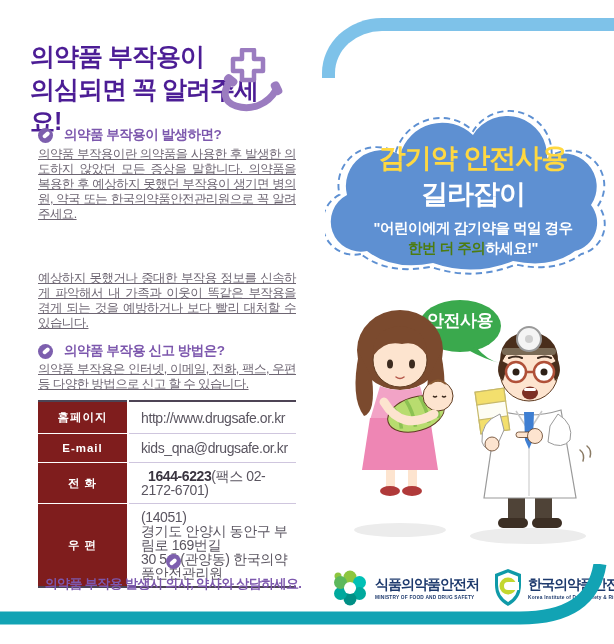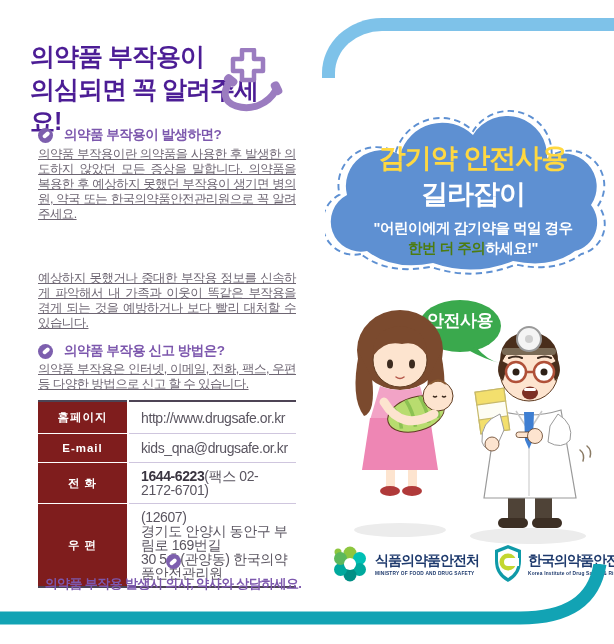--- a/index.html
+++ b/index.html
@@ -20,21 +20,21 @@
     line-height:15px; letter-spacing:-0.6px; text-align:justify;text-decoration:underline; }
 
   .ctable { position:absolute; left:38px; top:400px; width:258px; border-collapse:collapse;
     border-top:2px solid #4d4455; border-bottom:2px solid #4d4455; }
   .ctable td { vertical-align:middle; }
   .ctable .lbl { width:90px; background:#7f1d1d; color:#fff; font-weight:bold; font-size:11.5px;
     text-align:center; letter-spacing:1px; border-bottom:1px solid #fff; border-right:2px solid #fff; padding:8px 2px; }
   .ctable .val { font-size:14px; color:#5a5560; padding:6px 4px 6px 12px; letter-spacing:-0.4px;
     border-bottom:1px solid #cfc6de; line-height:14px; }
   .ctable tr:last-child .lbl, .ctable tr:last-child .val { border-bottom:none; }
-  .val b { color:#3a3540; }
+  .val b { color:#3a3540;margin-left:7px; }
 
   .foot-note { position:absolute; left:38px; top:554px; width:270px; display:flex; align-items:center; gap:6px;
     font-size:13px; font-weight:bold; color:#7c57ad; letter-spacing:-0.6px;flex-direction:column; }
 
   
   .blue-arc { position:absolute; left:322px; top:18px; width:292px; height:60px;
     border-top:13px solid #7ec2e9; border-left:13px solid #7ec2e9; border-top-left-radius:60px 55px; }
   .cloud-svg { position:absolute; left:325px; top:103px; }
   .cloud-t1 { position:absolute; left:330px; top:140px; width:286px; text-align:center;
     font-size:27px; font-weight:bold; color:#ffd840; letter-spacing:-1px; }
@@ -45,21 +45,21 @@
   .cloud-q2 { position:absolute; left:330px; top:239px; width:286px; text-align:center;
     font-size:14.5px; font-weight:bold; color:#ffffff; letter-spacing:-0.5px; }
   .cloud-q2 .yel { color:#4d7c0f; }
 
   .bubble { position:absolute; left:418px; top:299px; width:94px; height:70px; }
   .bubble .txt { position:absolute; left:0; top:10px; width:84px; text-align:center;
     font-size:17px; font-weight:bold; color:#fff; letter-spacing:-0.5px; }
 
   .illu { position:absolute; left:332px; top:298px; }
 
-  .logos { position:absolute; left:330px; top:544px; width:284px; display:flex; gap:14px; }
+  .logos { position:absolute; left:330px; top:568px; width:284px; display:flex; gap:14px; }
   .logo { display:flex; align-items:center; gap:5px; }
   .logo .tx { display:flex; flex-direction:column; }
   .logo .kr { font-size:14px; font-weight:bold; color:#1e3a6d; letter-spacing:-1px; white-space:nowrap; }
   .logo .en { font-size:4.8px; font-weight:bold; color:#1e3a6d; letter-spacing:0.2px; white-space:nowrap; margin-top:1px; }
 
   .swoosh { position:absolute; left:0; top:564px; }
 </style>
 </head>
 <body>
 
@@ -107,21 +107,21 @@
       <td class="lbl">E-mail</td>
       <td class="val">kids_qna@drugsafe.or.kr</td>
     </tr>
     <tr>
       <td class="lbl">전 화</td>
       <td class="val"><b>1644-6223</b><span>(팩스 02-2172-6701)</span></td>
     </tr>
     <tr>
       <td class="lbl">우 편</td>
       <td class="val">
-        <div>(12607)</div>
+        <div>(14051)</div>
         <div>경기도 안양시 동안구 부림로 169번길</div>
         <div>30 5층(관양동) 한국의약품안전관리원</div>
       </td>
     </tr>
   </tbody>
     </table>
 
   <div class="foot-note">
     <span class="pill-badge">
         <i></i>

